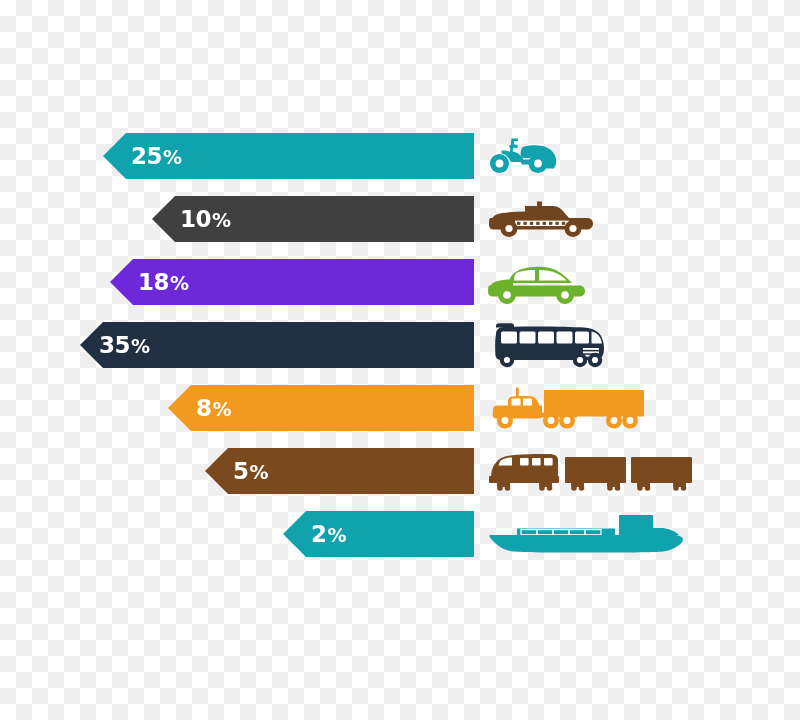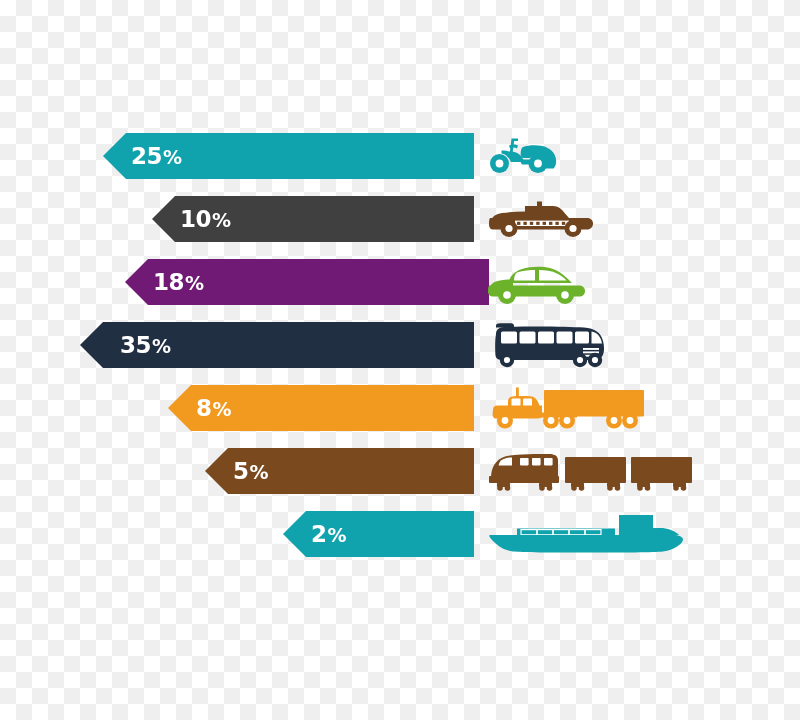--- a/index.html
+++ b/index.html
@@ -122,40 +122,40 @@
           </g>
           <path d="M42 11.5 L64 11.5 C68 11.5 71 14 73.5 17.5 L42 17.5 Z" fill="#ffffff" opacity="0.0"></path>
           <circle cx="22" cy="32.5" r="8.5"></circle>
           <circle cx="22" cy="32.5" r="3.6" fill="#ffffff"></circle>
           <circle cx="86" cy="32.5" r="8.5"></circle>
           <circle cx="86" cy="32.5" r="3.6" fill="#ffffff"></circle>
         </svg>
       </div>
     </div>
     <div class="row" style="top: 259px;">
-      <div class="bar" style="left: 125px; width: 364px; background-color: #701a75;">
+      <div class="bar" style="left: 110px; width: 364px; background-color: #6d28d9;">
         <span class="bar-label" style="margin-left: 28px;"><span class="num">18</span><span class="pct">%</span></span>
       </div>
       <div class="icon-slot" style="left: 487px;">
         <svg width="100" height="46" viewBox="0 0 100 46" fill="#6CB32B">
           <path d="M22 24 C22 18 27 12.5 35 10 C43 7.4 55 7 63 9 C70 10.8 76 15 81 20 L85 24 Z"></path>
           <path d="M3 29 C3 25 7 22.5 13 21.5 C18 20.6 22 20.4 26 20.4 L26 29 Z"></path>
           <path d="M2 26.5 L92 26.5 C96 26.5 98 29 98 32 C98 35.4 95.6 37.6 92 37.6 L6 37.6 C3 37.6 1 35.6 1 32.6 C1 29.5 1.4 27.4 2 26.5 Z"></path>
           <path d="M30 13.6 C36 11.4 43 11 48 11 L48 21.4 L27 21.4 C27 18 28 15 30 13.6 Z" fill="#ffffff"></path>
           <path d="M52 11 C58 11 65 12 70 14.4 C74 16.4 77 18.8 79.6 21.4 L52 21.4 Z" fill="#ffffff"></path>
           <circle cx="20" cy="36" r="9"></circle>
           <circle cx="20" cy="36" r="3.8" fill="#ffffff"></circle>
           <circle cx="78" cy="36" r="9"></circle>
           <circle cx="78" cy="36" r="3.8" fill="#ffffff"></circle>
         </svg>
       </div>
     </div>
     <div class="row" style="top: 322px;">
       <div class="bar" style="left: 80px; width: 394px; background-color: rgb(33, 47, 66);">
-        <span class="bar-label" style="margin-left: 40px;"><span class="num">35</span><span class="pct">%</span></span>
+        <span class="bar-label" style="margin-left: 19px;"><span class="num">35</span><span class="pct">%</span></span>
       </div>
       <div class="icon-slot" style="left: 487px;">
         <svg width="122" height="46" viewBox="0 0 122 46" fill="#212F42">
           <path d="M9 12 C9 8 12 5.2 17 5 C40 4.2 78 4.2 97 5.6 C108 6.4 114 11 116 19 C117.6 25 117.4 31 115 34.6 C113.4 37 110.6 38 107 38 L14 38 C10.6 38 8.6 36 8.4 32.6 C8 26 8 18 9 12 Z"></path>
           <g fill="#ffffff">
             <rect x="14" y="9.5" width="16" height="12" rx="1.6"></rect>
             <rect x="32.5" y="9.5" width="16" height="12" rx="1.6"></rect>
             <rect x="51" y="9.5" width="16" height="12" rx="1.6"></rect>
             <rect x="69.5" y="9.5" width="16" height="12" rx="1.6"></rect>
             <rect x="88" y="9.5" width="14" height="12" rx="1.6"></rect>

